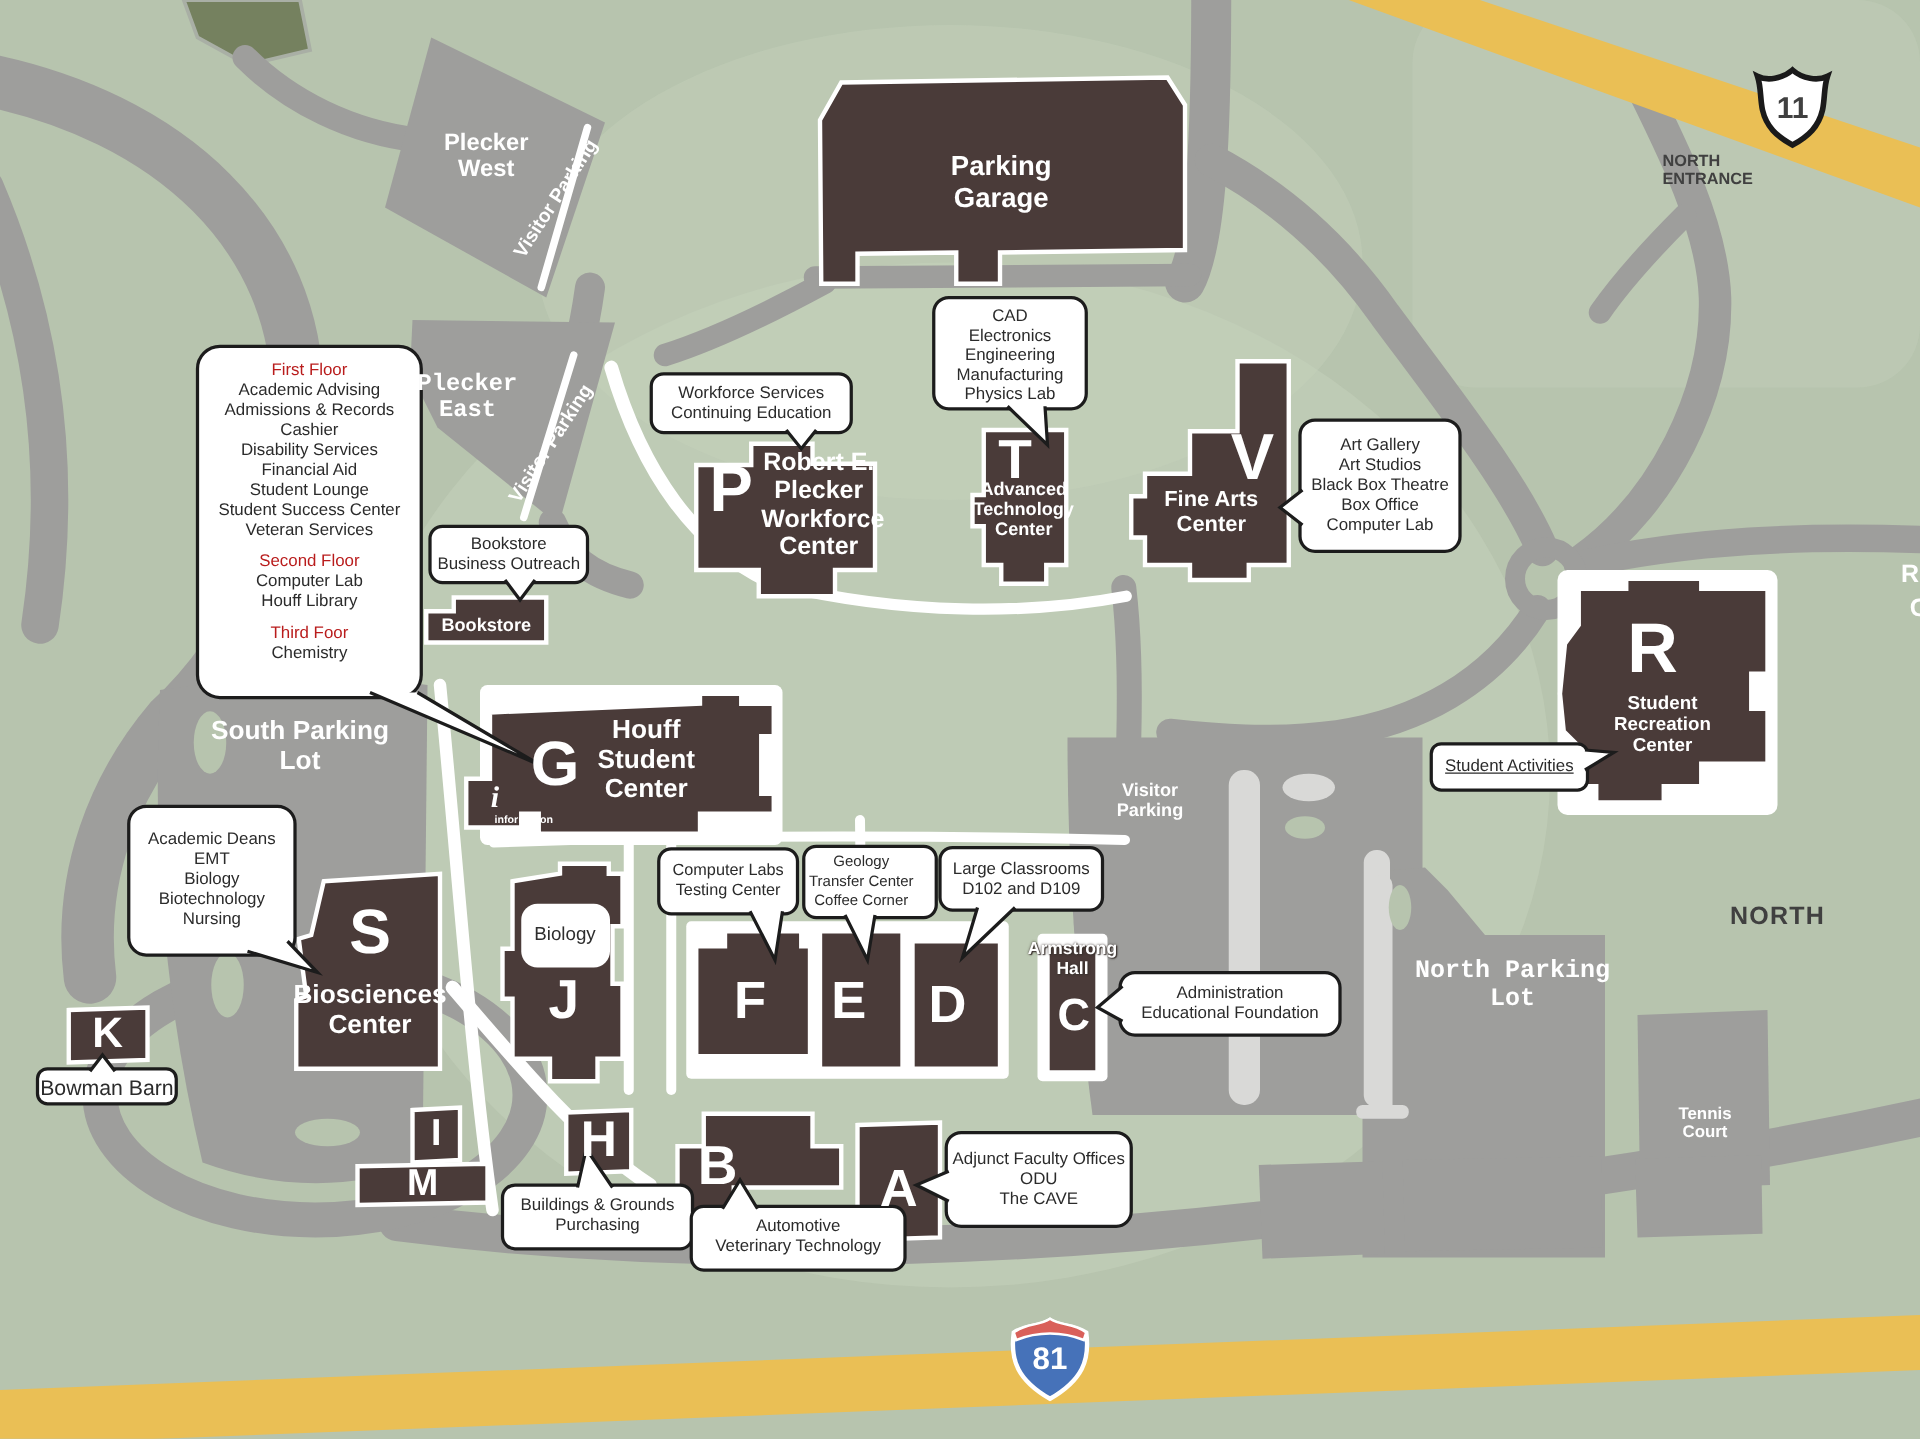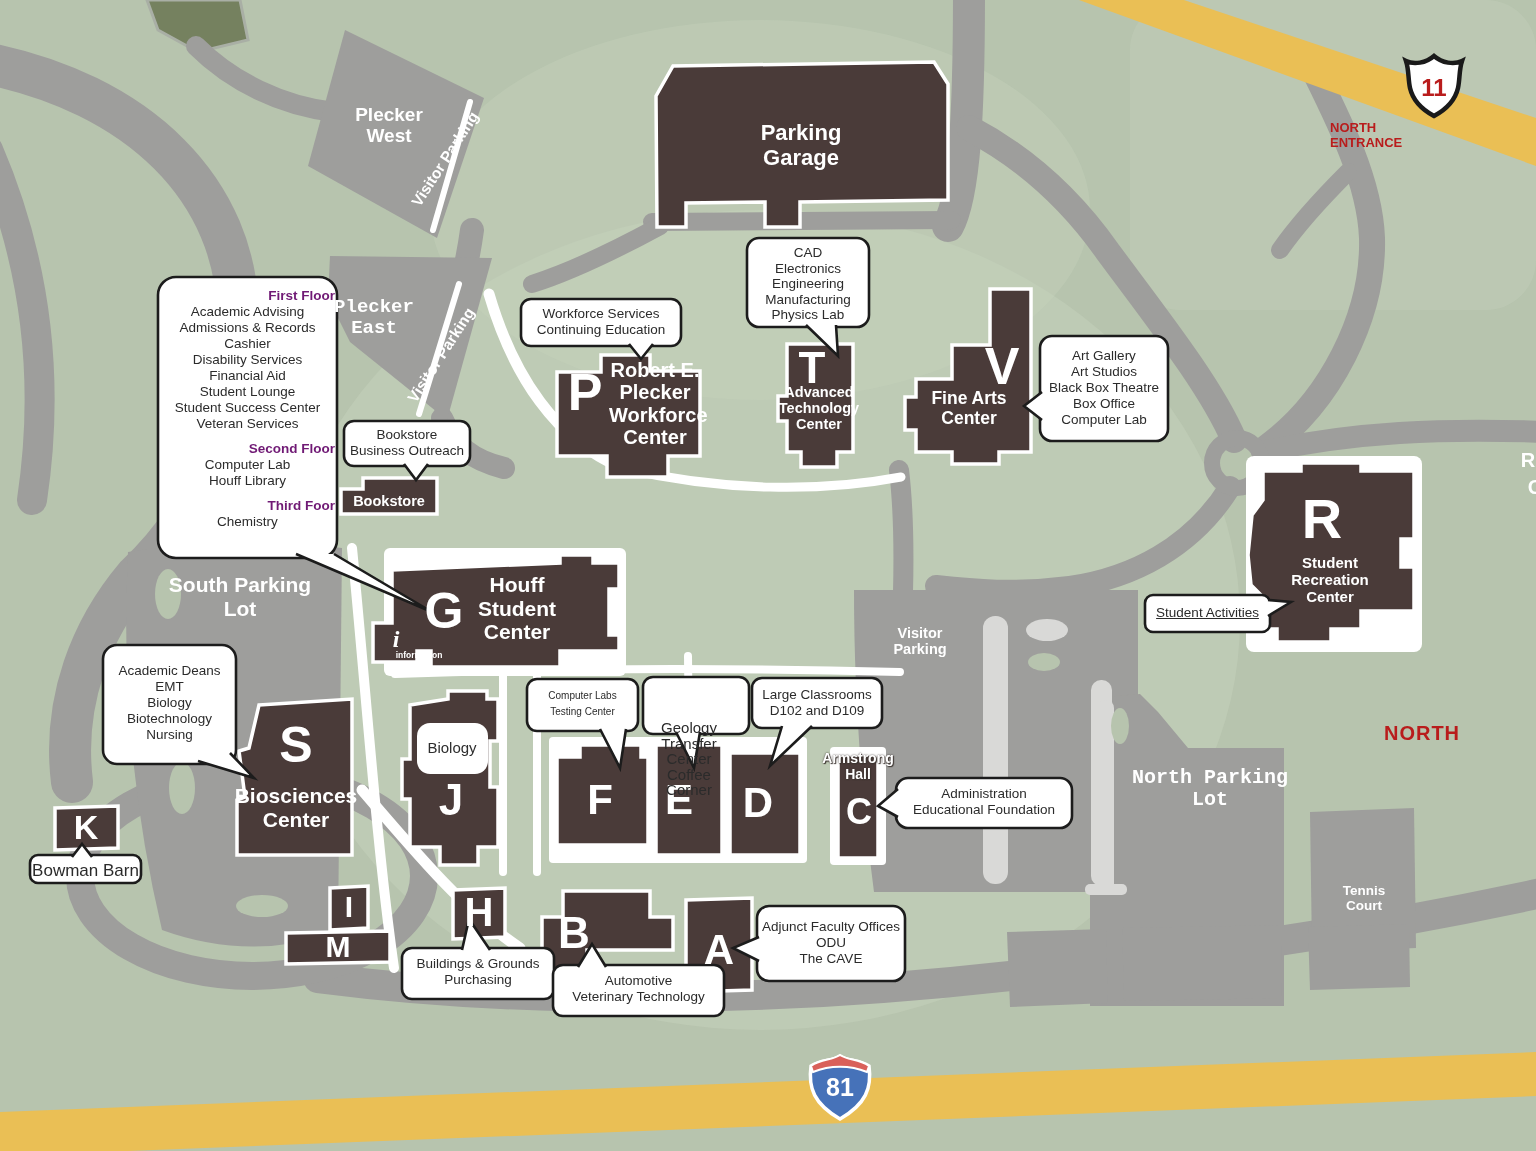--- a/index.html
+++ b/index.html
@@ -2,23 +2,23 @@
 <html><head>
 <meta charset="utf-8">
 <style>
   html,body{margin:0;padding:0;background:#b7c4ae;}
   #stage{position:relative;width:1536px;height:1151px;overflow:hidden;
          font-family:"Liberation Sans",sans-serif;}
   #stage svg{position:absolute;left:0;top:0;}
   .c{position:absolute;transform:translate(-50%,-50%);text-align:center;
      font-weight:bold;color:#fff;line-height:1.12;}
   .nw{white-space:nowrap;}
-  .dk{color:#b91c1c;}
+  .dk{color:#404040;}
   .ct{position:absolute;text-align:center;color:#2b2b2b;font-weight:400;}
-  .ct .b{font-weight:bold;color:#701a75;text-align:right;}
+  .ct .b{font-weight:normal;color:#b91c1c;}
   .ct .sp{margin-top:9px;}
   .shadow{text-shadow:1px 1px 1px #3c3430,0 0 2px #3c3430;}
 </style>
 </head>
 <body>
 
 <div id="stage">
 
 <svg width="1536" height="1151" viewBox="0 0 1536 1151">
   <rect width="1536" height="1151" fill="#b7c4ae"></rect>
@@ -269,26 +269,26 @@
   <div>EMT</div>
   <div>Biology</div>
   <div>Biotechnology</div>
   <div>Nursing</div>
 </div>
 
 <div class="ct" style="left:32px;top:861px;width:107px;font-size:17px;">
   <div>Bowman Barn</div>
 </div>
 
-<div class="ct" style="left:529px;top:688px;width:107px;font-size:10px;line-height:16px;">
+<div class="ct" style="left:529px;top:688px;width:107px;font-size:13px;line-height:16px;">
   <div>Computer Labs</div>
   <div>Testing Center</div>
 </div>
 
-<div class="ct" style="left:645px;top:682px;width:88px;font-size:15px;line-height:15.5px;margin-top:38px;">
+<div class="ct" style="left:645px;top:682px;width:88px;font-size:12px;line-height:15.5px;">
   <div>Geology</div>
   <div>Transfer Center</div>
   <div>Coffee Corner</div>
 </div>
 
 <div class="ct" style="left:754px;top:687px;width:126px;font-size:13.5px;line-height:16px;">
   <div>Large Classrooms</div>
   <div>D102 and D109</div>
 </div>
 

